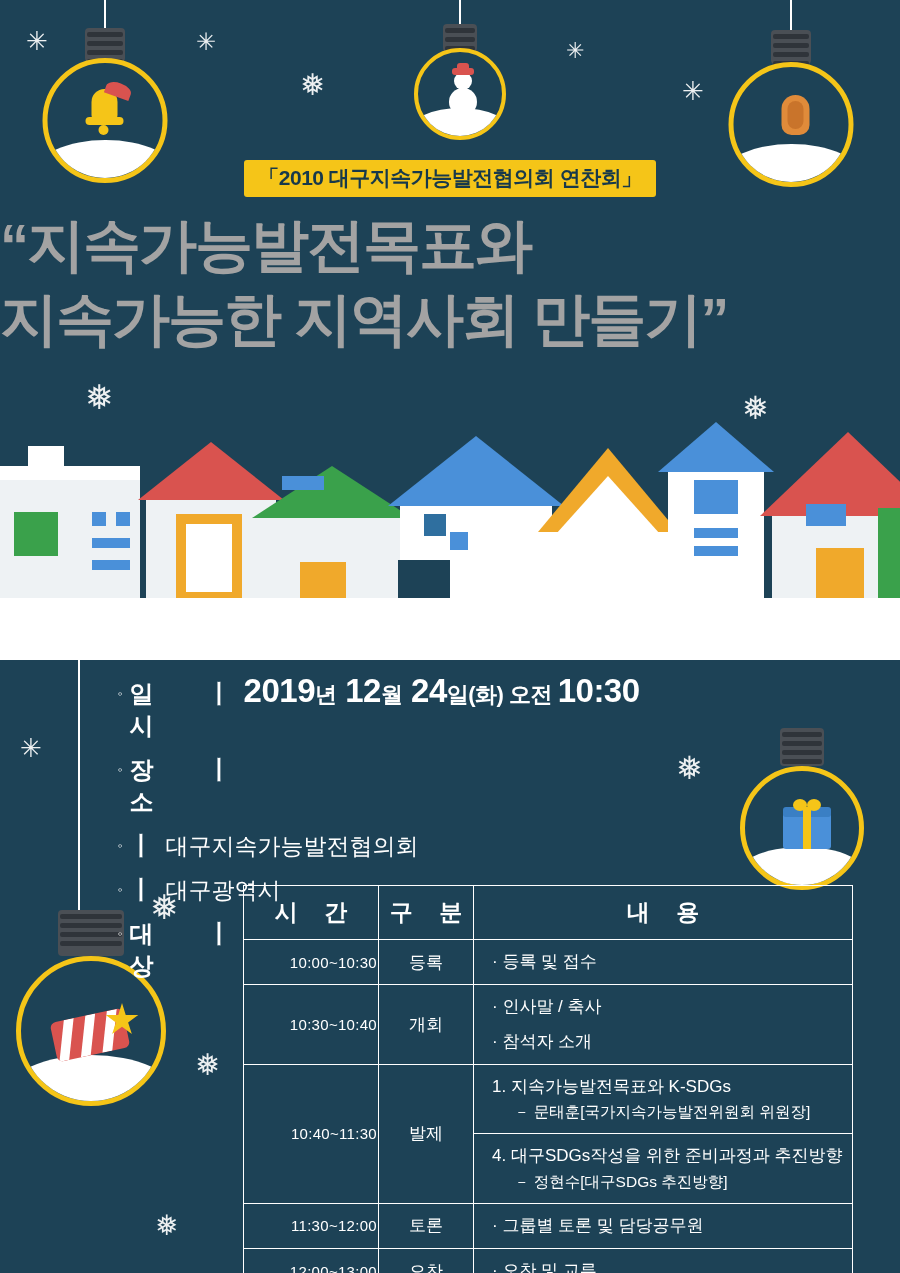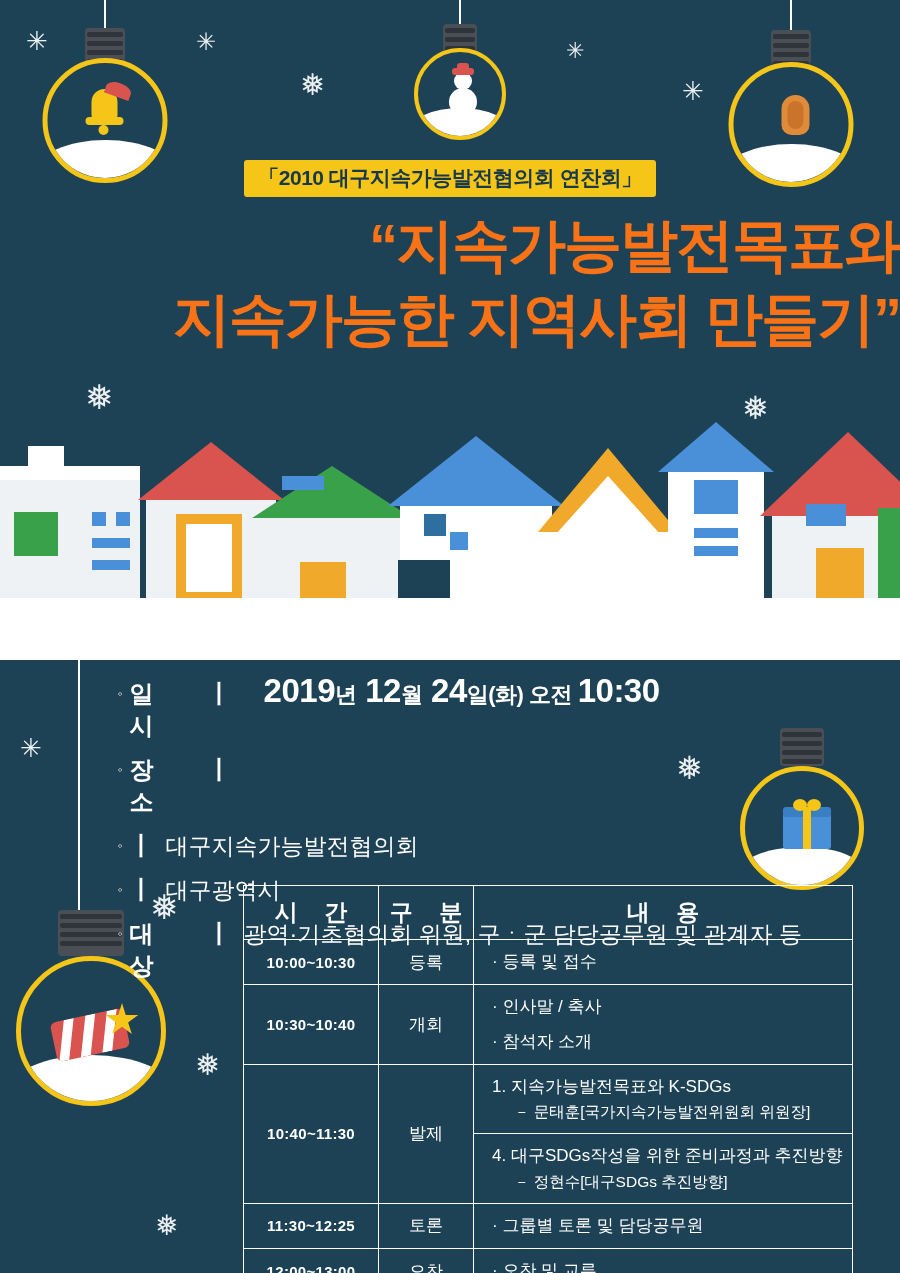--- a/index.html
+++ b/index.html
@@ -29,50 +29,50 @@
   }
   .bulb .glass .snowbed { position:absolute; left:-10%; bottom:-22%; width:120%; height:55%; background:#ffffff; border-radius:50%; }
 
   
   .kicker {
     position:absolute; left:0; right:0; text-align:center;
     font-size:21px; font-weight:bold; letter-spacing:-0.5px;
   }
   .kicker span { background:#f5c518; color:#17394b; padding:4px 14px 5px; border-radius:3px; display:inline-block; }
   .maintitle {
-    position:absolute; left:0; right:0; text-align:right;
-    font-size:58px; font-weight:bold; line-height:1.28; letter-spacing:-2px; color:#f97316;
+    position:absolute; left:0; right:0; text-align:left;
+    font-size:58px; font-weight:bold; line-height:1.28; letter-spacing:-2px; color:#a3a3a3;
   }
 
   
   .village { position:absolute; left:0; top:420px; width:900px; height:240px; }
   .ground { position:absolute; left:0; bottom:0; width:900px; height:62px; background:#ffffff; }
   .h { position:absolute; }
   .roof-tri { width:0; height:0; border-style:solid; border-color:transparent; position:absolute; }
 
   
   .info { position:absolute; left:118px; top:672px; width:720px; }
   .info-row { display:flex; align-items:baseline; margin-bottom:12px; font-size:24px; }
   .info-row .dot { color:#ffffff; font-size:13px; margin-right:7px; position:relative; top:-4px; }
   .info-row .lbl { font-weight:bold; width:78px; letter-spacing:12px; }
   .info-row .bar { font-weight:bold; margin:0 12px 0 0; }
   .info-row .val { font-weight:bold; }
   .big { font-size:33px; }
   .sm-unit { font-size:22px; }
-  .info-row.first .val { letter-spacing:-0.5px;margin-left:20px; }
+  .info-row.first .val { letter-spacing:-0.5px; }
   .info-row:not(.first) .val { font-weight:normal; font-size:23px; }
 
   
   .tablewrap { position:absolute; left:243px; top:885px; width:610px; }
   table { border-collapse:collapse; width:610px; background:transparent; }
   th, td { border:1px solid #ffffff; }
   thead th {
     font-size:23px; font-weight:bold; letter-spacing:10px; padding:11px 0 11px 10px; text-align:center;
   }
-  td.time { width:135px; text-align:center; font-size:15px; font-weight:bold; letter-spacing:.3px; }
+  td.time { width:135px; text-align:right; font-size:15px; font-weight:normal; letter-spacing:.3px; }
   td.kind { width:95px; text-align:center; font-size:17px; }
   td.desc { padding:9px 0 9px 18px; font-size:17px; line-height:1.55; }
   td.desc .line { display:block; }
   td.desc .sub { display:block; padding-left:22px; font-size:15.5px; }
   .cell-pad { padding-top:13px; padding-bottom:13px; }
 </style>
 </head>
 <body>
 
 <div class="poster">
@@ -265,21 +265,20 @@
     <div class="info-row">
       <span class="dot">◦</span>
       <span class="bar">丨</span>
       <span class="val">대구광역시</span>
     </div>
 
     <div class="info-row">
       <span class="dot">◦</span>
       <span class="lbl">대  상</span>
       <span class="bar">丨</span>
-      <span class="val">광역·기초협의회 위원, 구ㆍ군 담당공무원 및 관계자 등</span>
     </div>
   </div>
 
   <div class="tablewrap">
     <table>
       <thead>
         <tr>
           <th>시 간</th>
           <th>구 분</th>
           <th>내 용</th>
@@ -312,21 +311,21 @@
           </td>
         </tr>
         <tr>
           <td class="desc cell-pad">
             <span class="line">4. 대구SDGs작성을 위한 준비과정과 추진방향</span>
             <span class="sub">－ 정현수[대구SDGs 추진방향]</span>
           </td>
         </tr>
 
         <tr>
-          <td class="time">11:30~12:25</td>
+          <td class="time">11:30~12:00</td>
           <td class="kind">토론</td>
           <td class="desc">
             <span class="line">· 그룹별 토론 및 담당공무원</span>
           </td>
         </tr>
 
         <tr>
           <td class="time">12:00~13:00</td>
           <td class="kind">오찬</td>
           <td class="desc">

